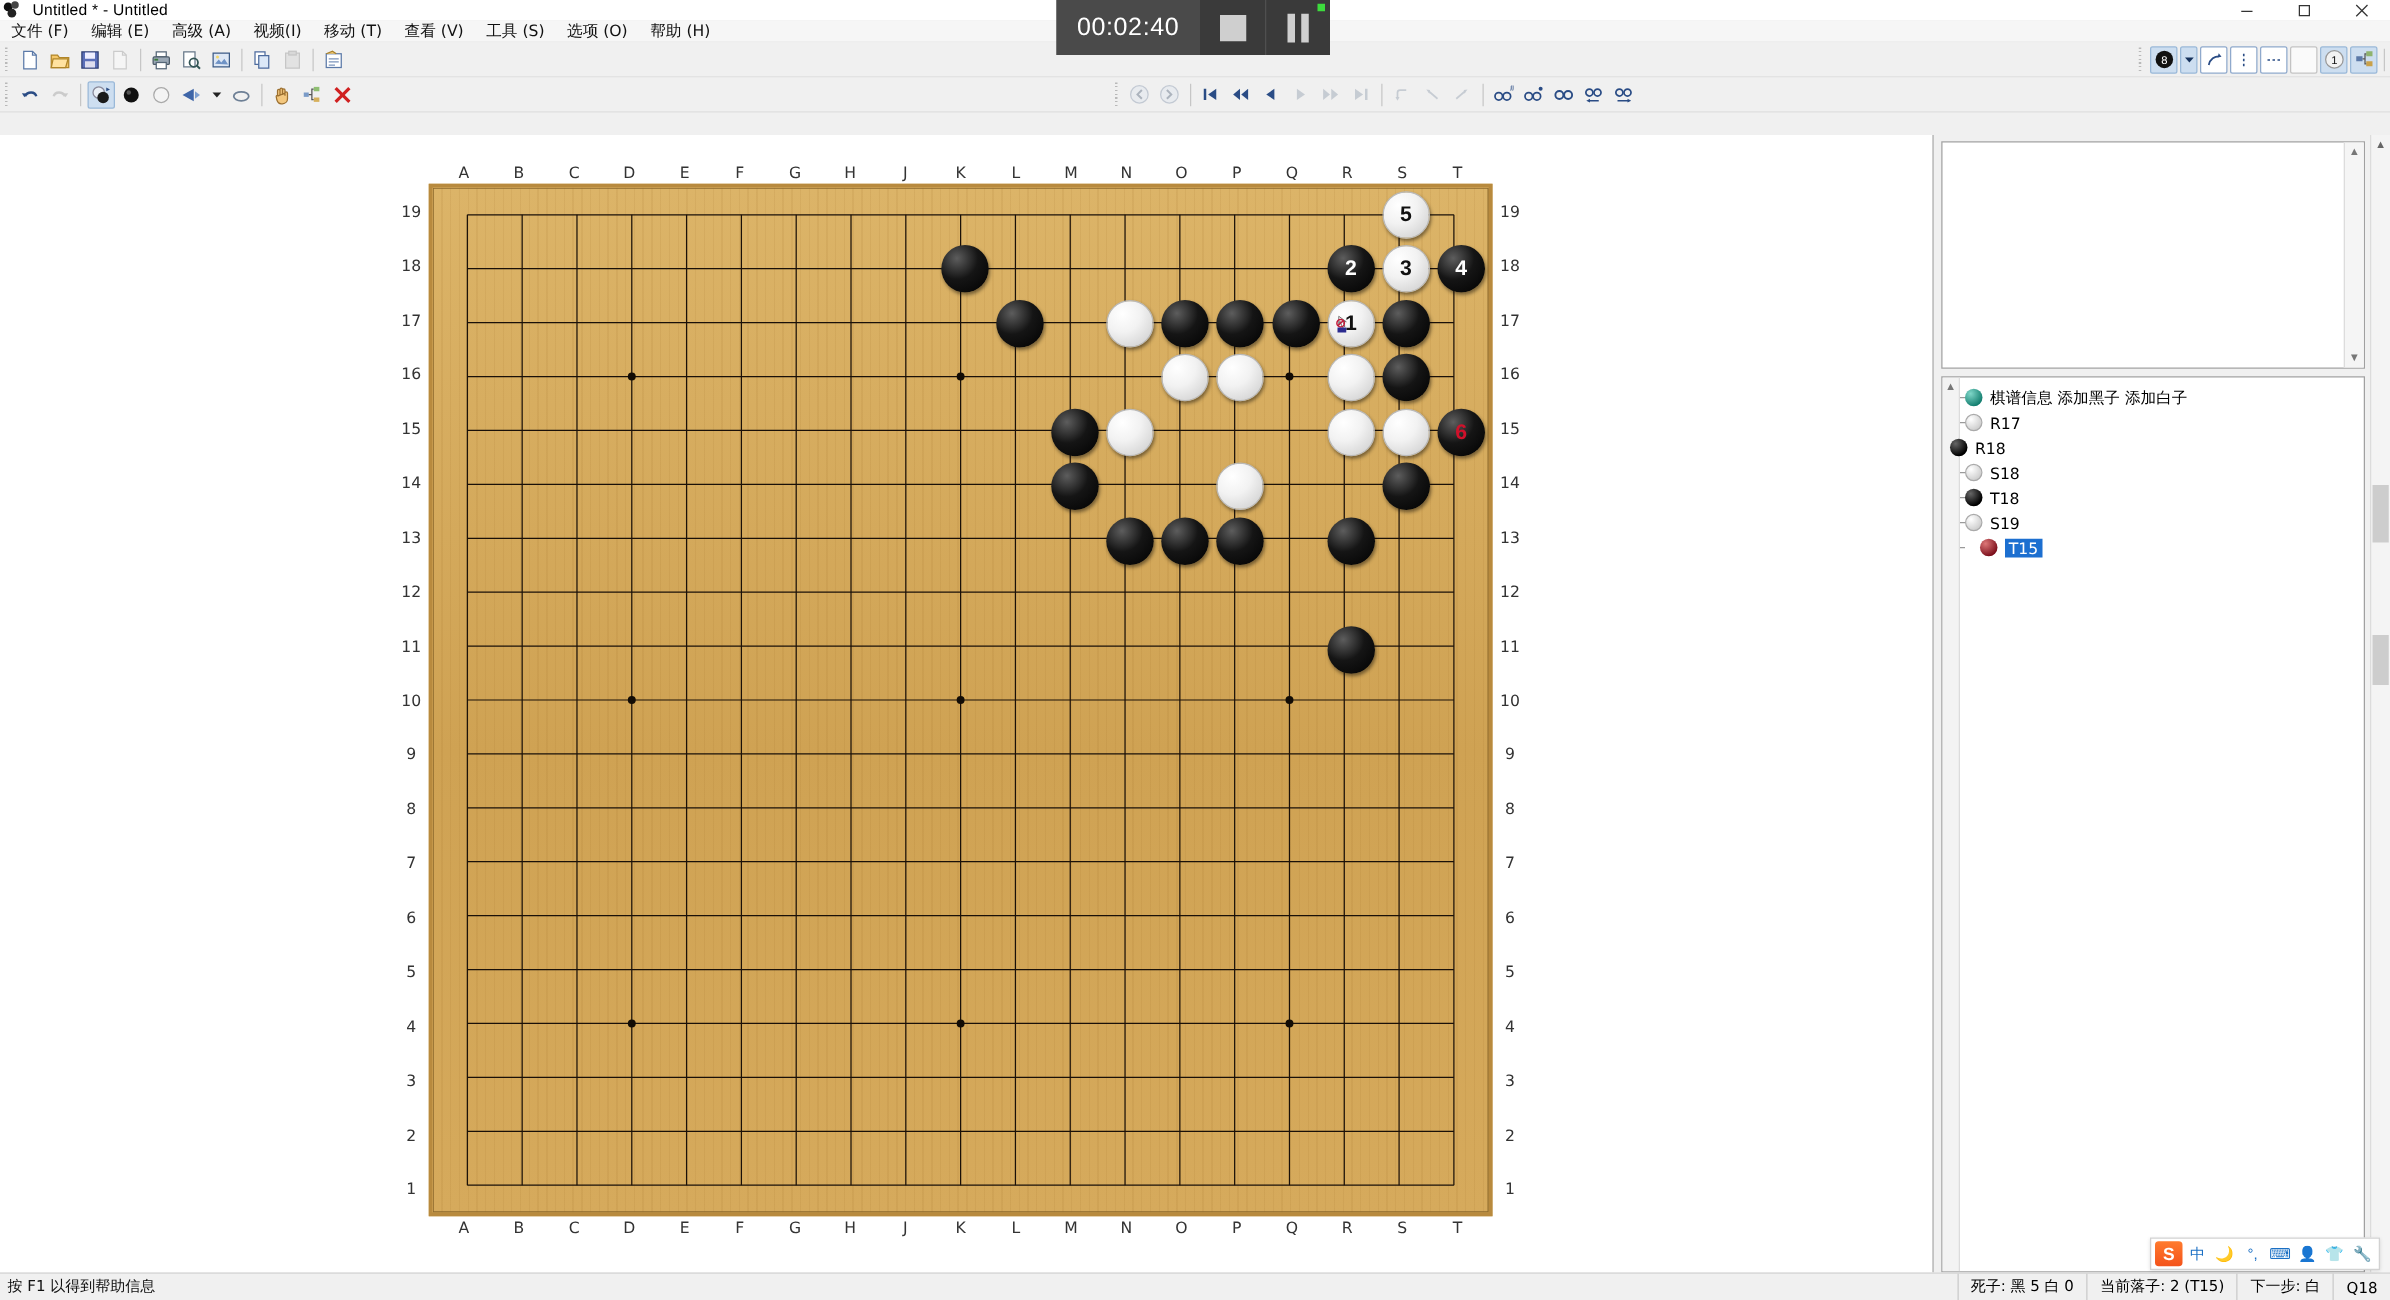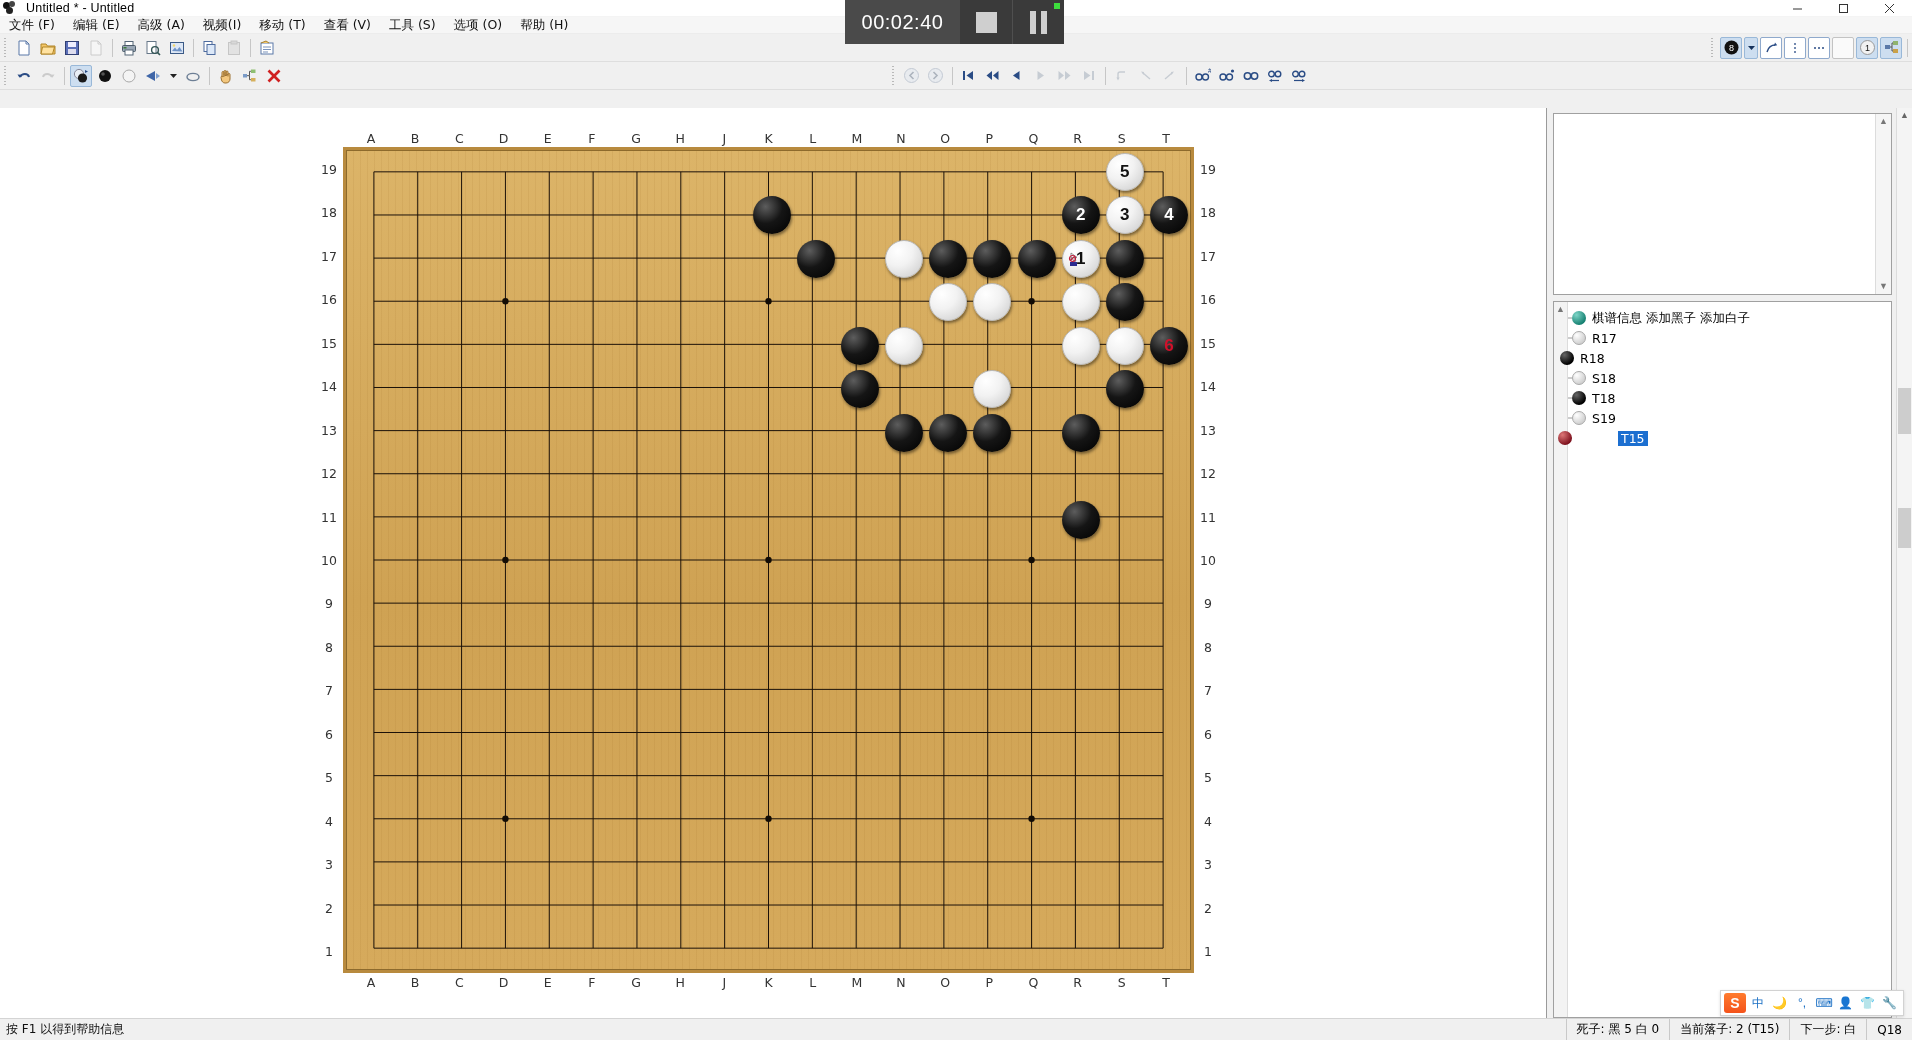--- a/index.html
+++ b/index.html
@@ -741,21 +741,21 @@
             <span class="lbl">S18</span>
           </div>
           <div class="tnode" style="left: 18px; top: 86px;">
             <div class="dot b"></div>
             <span class="lbl">T18</span>
           </div>
           <div class="tnode" style="left: 18px; top: 106px;">
             <div class="dot w"></div>
             <span class="lbl">S19</span>
           </div>
-          <div class="tnode" style="left: 4px; top: 126px; gap: 40px;">
+          <div class="tnode" style="left: 30px; top: 126px;">
             <div class="dot cur"></div>
             <span class="lbl sel">T15</span>
           </div>
         </div>
     </div>
 
     <div id="rp-scrollbar">
       <div class="arw">▲</div>
       <div class="thumb" style="top:280px;height:46px"></div>
       <div class="thumb" style="top:400px;height:40px"></div>

